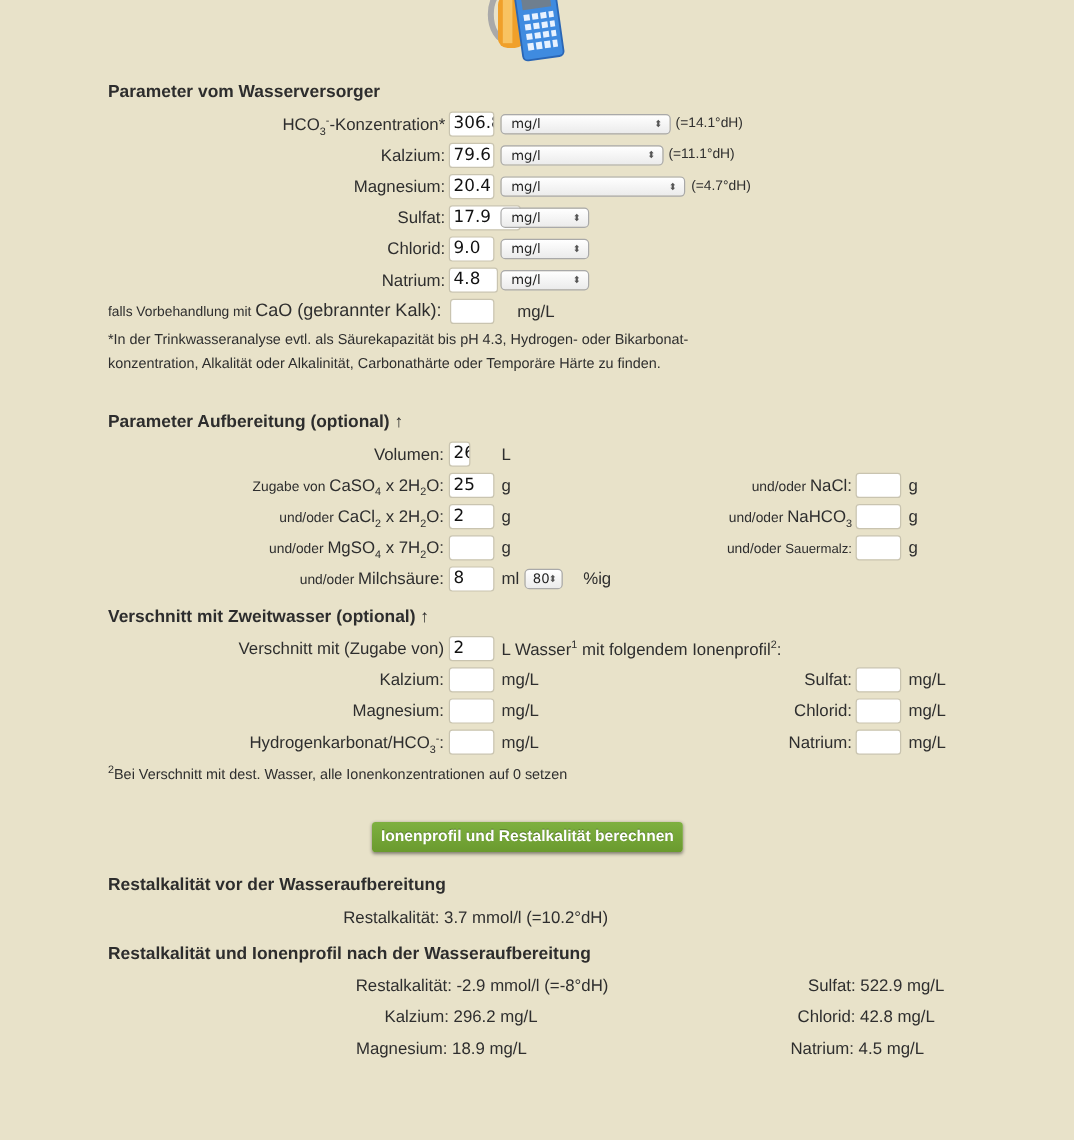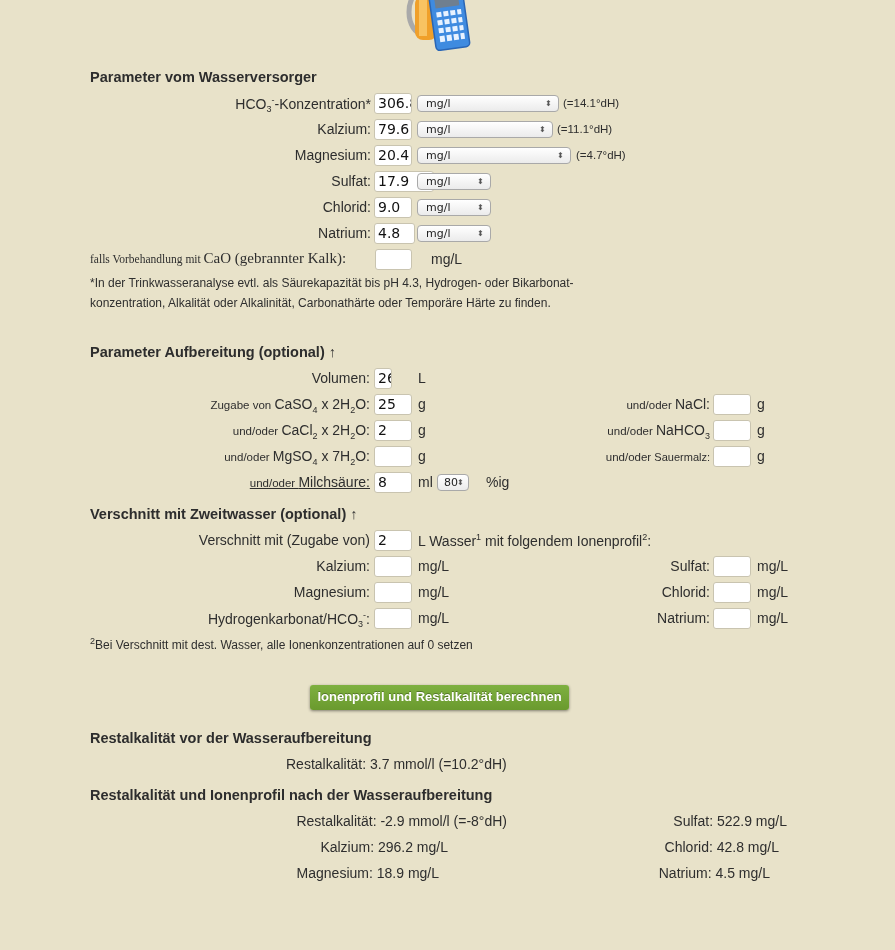--- a/index.html
+++ b/index.html
@@ -99,21 +99,21 @@
 <div class="sel" style="left:417px;top:173px;width:74px;"><span>mg/l</span><span class="arr">⬍</span></div>
 
 <div class="abs lbl" style="right:524px;top:199px;">Chlorid:</div>
 <div class="inp" style="left:374px;top:197px;width:38px;">9.0</div>
 <div class="sel" style="left:417px;top:199px;width:74px;"><span>mg/l</span><span class="arr">⬍</span></div>
 
 <div class="abs lbl" style="right:524px;top:225px;">Natrium:</div>
 <div class="inp" style="left:374px;top:223px;width:41px;">4.8</div>
 <div class="sel" style="left:417px;top:225px;width:74px;"><span>mg/l</span><span class="arr">⬍</span></div>
 
-<div class="abs lbl" style="left:90px;top:250px;text-align:left;font-family:Liberation Serif, serif;">
+<div class="abs lbl" style="left:90px;top:250px;text-align:left;">
   <span class="sm">falls Vorbehandlung mit </span><span style="font-size:15px">CaO (gebrannter Kalk):</span>
 </div>
 <div class="inp" style="left:375px;top:249px;width:37px;"></div>
 <div class="abs unit" style="left:431px;top:251px;">mg/L</div>
 
 <div class="abs note" style="left:90px;top:273px;">
   <div>*In der Trinkwasseranalyse evtl. als Säurekapazität bis pH 4.3, Hydrogen- oder Bikarbonat-</div>
   <div>konzentration, Alkalität oder Alkalinität, Carbonathärte oder Temporäre Härte zu finden.</div>
 </div>
 
@@ -134,21 +134,21 @@
 </div>
 <div class="inp" style="left:374px;top:420px;width:38px;">2</div>
 <div class="abs unit" style="left:418px;top:422px;">g</div>
 
 <div class="abs lbl" style="right:525px;top:448px;">
   <span class="sm">und/oder </span><span>MgSO</span><sub>4</sub><span> x 7H</span><sub>2</sub><span>O:</span>
 </div>
 <div class="inp" style="left:374px;top:446px;width:38px;"></div>
 <div class="abs unit" style="left:418px;top:448px;">g</div>
 
-<div class="abs lbl" style="right:525px;top:474px;text-decoration:underline;">
+<div class="abs lbl" style="right:525px;top:474px;">
   <span class="sm">und/oder </span><span>Milchsäure:</span>
 </div>
 <div class="inp" style="left:374px;top:472px;width:38px;">8</div>
 <div class="abs unit" style="left:418px;top:474px;">ml</div>
 <div class="sel" style="left:437px;top:474px;width:32px;padding:0 6px;"><span>80</span><span class="arr" style="right:4px;">⬍</span></div>
 <div class="abs unit" style="left:486px;top:474px;">%ig</div>
 
 <div class="abs lbl" style="right:185px;top:396px;">
   <span class="sm">und/oder </span><span>NaCl:</span>
 </div>

